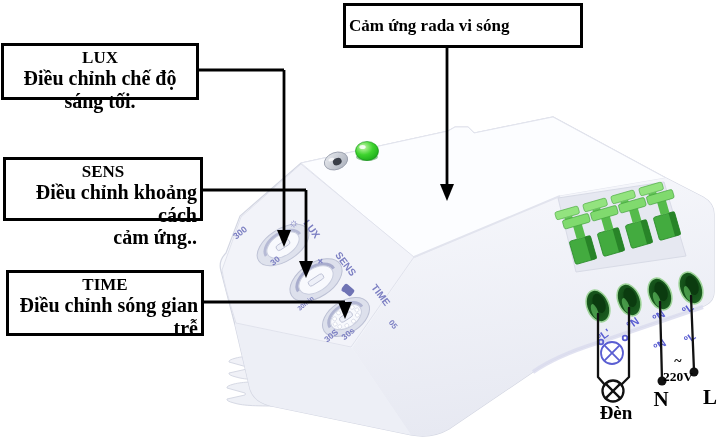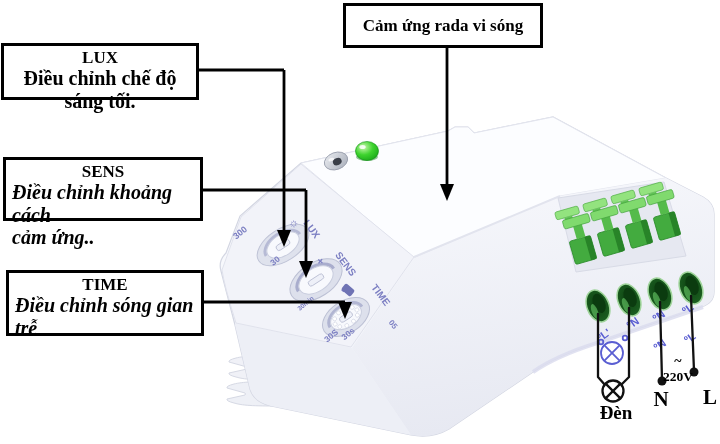--- a/index.html
+++ b/index.html
@@ -3,22 +3,22 @@
 <meta charset="utf-8">
 <style>
   html,body{margin:0;padding:0;background:#fff;}
   #stage{position:relative;width:720px;height:444px;background:#ffffff;overflow:hidden;
          font-family:"Liberation Serif","DejaVu Serif",serif;}
   #device-svg{position:absolute;left:0;top:0;}
   .callout{position:absolute;background:#ffffff;border:3px solid #000;box-sizing:border-box;
            color:#000;font-weight:bold;text-align:center;padding:2px 3px;}
   .callout .title{font-size:17px;line-height:1.12;display:block;}
   .callout .desc{font-size:20px;line-height:1.13;display:block;}
-  .callout .desc.left{text-align:left;padding-left:3px;font-style:italic;}
-  #box-radar{left:343px;top:3px;width:200px;height:45px;display:flex;align-items:center;justify-content:center;
+  .callout .desc.left{text-align:right;padding-left:3px;}
+  #box-radar{left:343px;top:3px;width:240px;height:45px;display:flex;align-items:center;justify-content:flex-start;
              font-size:17px;font-weight:bold;}
   #box-lux{left:1px;top:43px;width:198px;height:57px;}
   #box-sens{left:3px;top:157px;width:200px;height:64px;}
   #box-time{left:6px;top:270px;width:198px;height:66px;}
   text{font-weight:bold;}
   .printblue{font-family:"Liberation Sans",sans-serif;font-size:11px;fill:#5a5ed2;}
   .printpurple{font-family:"Liberation Sans",sans-serif;fill:#7b7ec2;}
   .wirelabel{fill:#000;}
 </style>
 </head>

